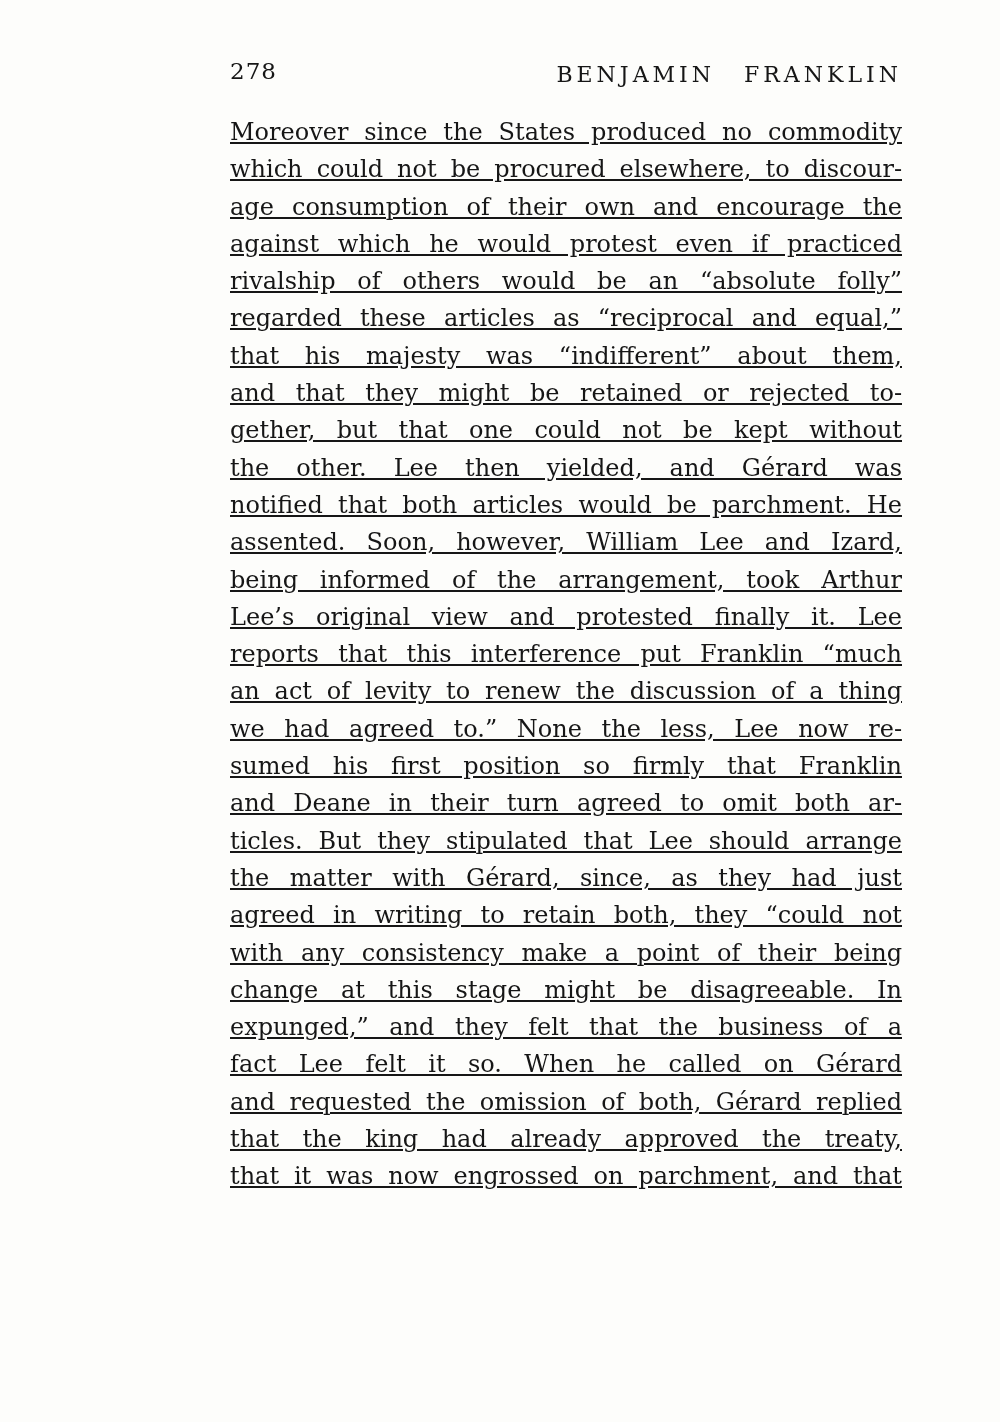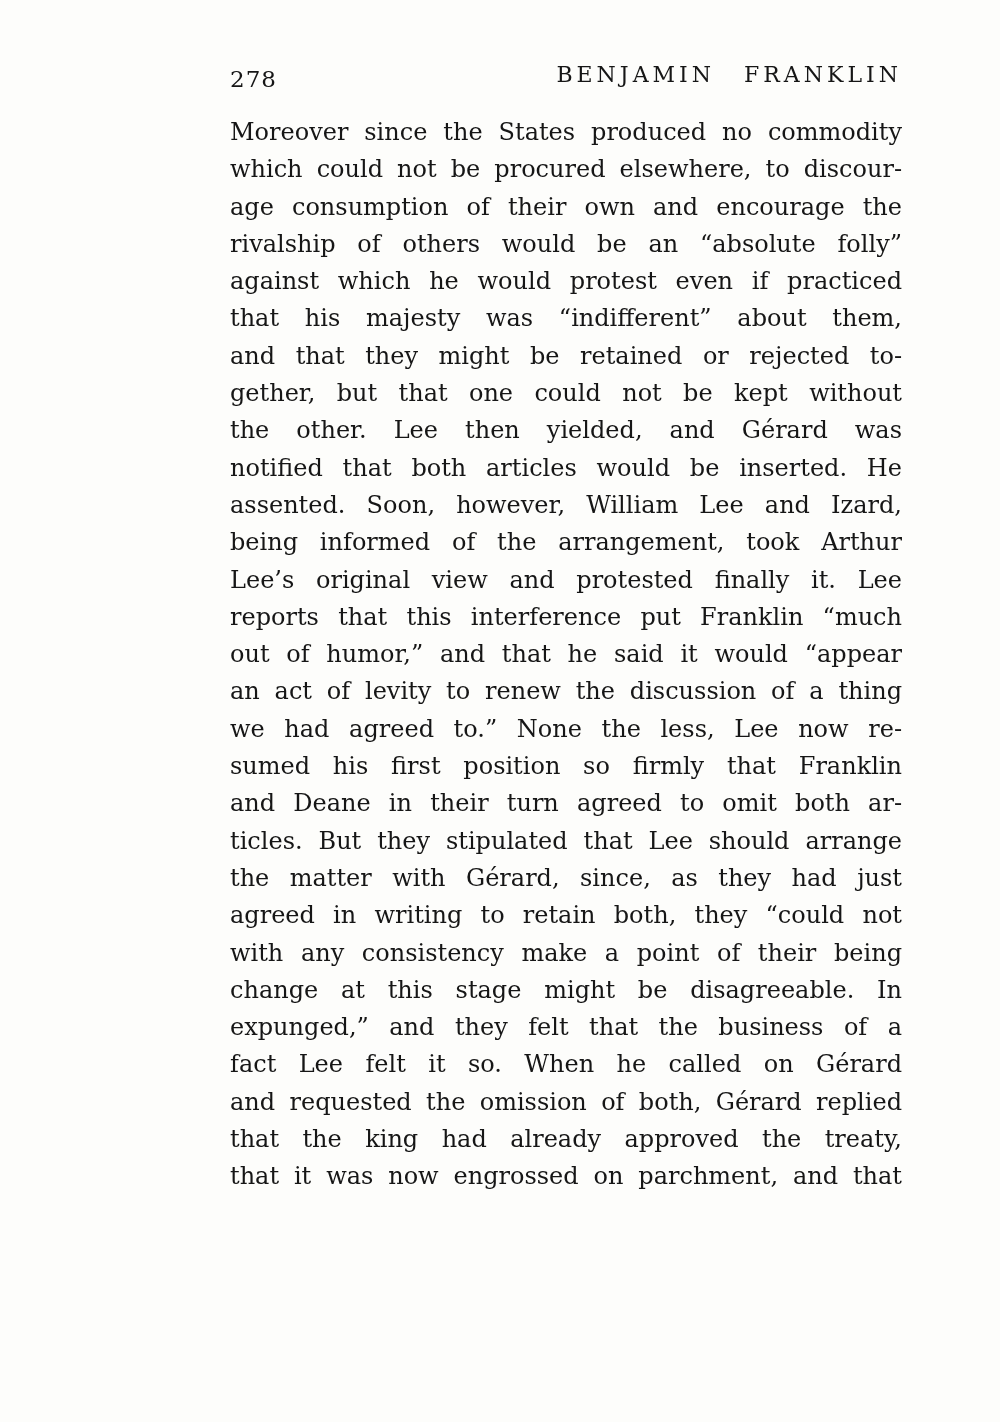--- a/index.html
+++ b/index.html
@@ -22,67 +22,68 @@
     width: 672px;
   }
   .running-header {
     position: relative;
     height: 34px;
     margin-bottom: 22px;
   }
   .page-number {
     position: absolute;
     left: 0;
-    top: 8px;
+    top: 0;
     font-size: 23px;
     letter-spacing: 1px;
   }
   .header-title {
     text-align: right;
     font-size: 22px;
     letter-spacing: 4px;
     word-spacing: 18px;
     padding-top: 4px;
   }
   .body-text .text-line {
     font-size: 24px;
     line-height: 37.3px;
     height: 37.3px;
     text-align: justify;
     text-align-last: justify;
     -moz-text-align-last: justify;
     overflow: hidden;
     word-spacing: 1.5px;
+    text-decoration: underline;
   }
 </style>
 </head>
 <body>
 
 <div class="scan-page">
   <div class="running-header">
     <span class="page-number">278</span>
     <div class="header-title">BENJAMIN FRANKLIN</div>
   </div>
 
   <div class="body-text">
       <div class="text-line">Moreover since the States produced no commodity</div>
       <div class="text-line">which could not be procured elsewhere, to discour-</div>
       <div class="text-line">age consumption of their own and encourage the</div>
+      <div class="text-line">against which he would protest even if practiced</div>
       <div class="text-line">rivalship of others would be an “absolute folly”</div>
-      <div class="text-line">against which he would protest even if practiced</div>
+      <div class="text-line">regarded these articles as “reciprocal and equal,”</div>
       <div class="text-line">that his majesty was “indifferent” about them,</div>
       <div class="text-line">and that they might be retained or rejected to-</div>
       <div class="text-line">gether, but that one could not be kept without</div>
       <div class="text-line">the other.  Lee then yielded, and Gérard was</div>
-      <div class="text-line">notified that both articles would be inserted.  He</div>
+      <div class="text-line">notified that both articles would be parchment.  He</div>
       <div class="text-line">assented.  Soon, however, William Lee and Izard,</div>
       <div class="text-line">being informed of the arrangement, took Arthur</div>
       <div class="text-line">Lee’s original view and protested finally it.  Lee</div>
       <div class="text-line">reports that this interference put Franklin “much</div>
-      <div class="text-line">out of humor,” and that he said it would “appear</div>
       <div class="text-line">an act of levity to renew the discussion of a thing</div>
       <div class="text-line">we had agreed to.”  None the less, Lee now re-</div>
       <div class="text-line">sumed his first position so firmly that Franklin</div>
       <div class="text-line">and Deane in their turn agreed to omit both ar-</div>
       <div class="text-line">ticles. But they stipulated that Lee should arrange</div>
       <div class="text-line">the matter with Gérard, since, as they had just</div>
       <div class="text-line">agreed in writing to retain both, they “could not</div>
       <div class="text-line">with any consistency make a point of their being</div>
       <div class="text-line">change at this stage might be disagreeable.  In</div>
       <div class="text-line">expunged,” and they felt that the business of a</div>

